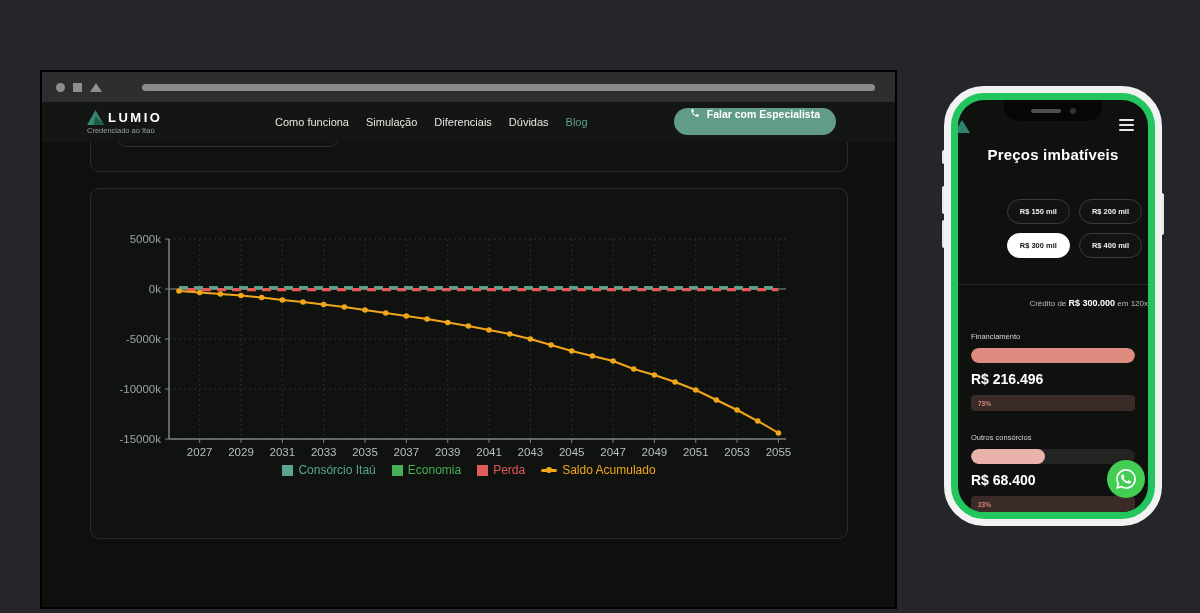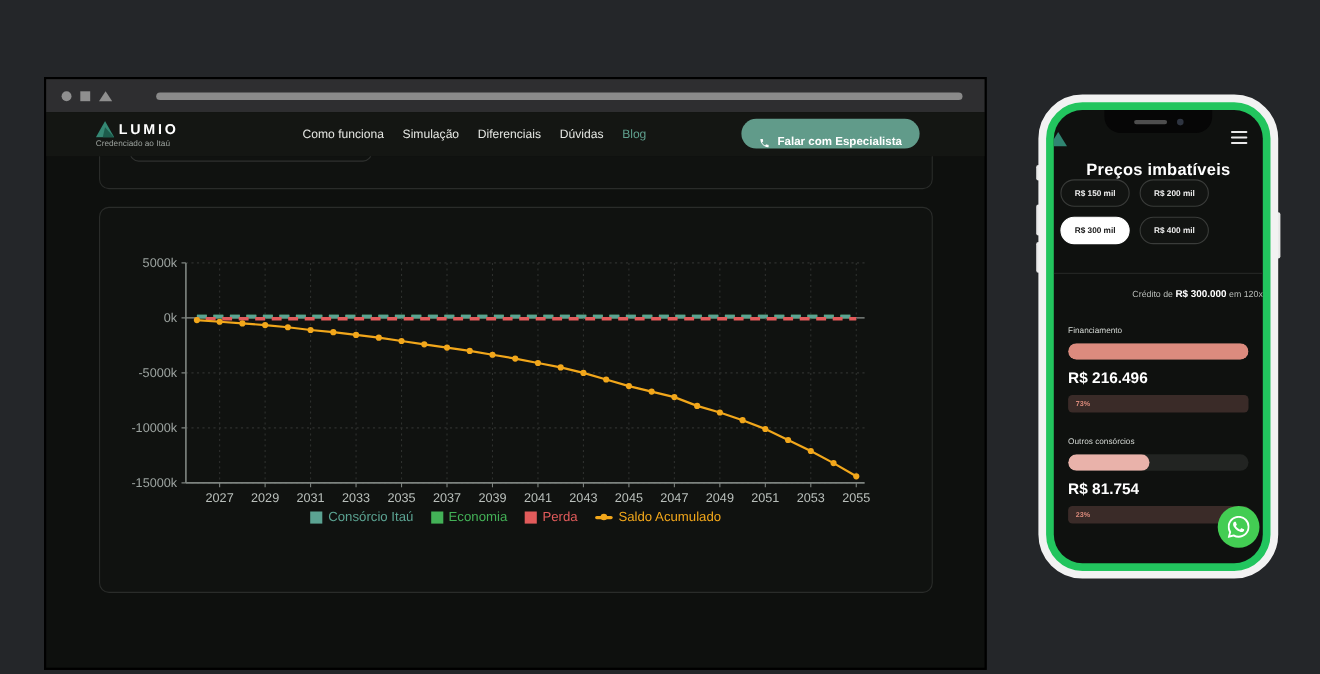--- a/index.html
+++ b/index.html
@@ -18,21 +18,21 @@
   
   .navbar{height:40px;background:#141613;position:relative;display:flex;align-items:center;padding:0 0 0 45px;}
   .logo{display:flex;flex-direction:column;}
   .logo-top{display:flex;align-items:center;gap:4px;}
   .logo-name{color:#fff;font-size:13px;font-weight:bold;letter-spacing:2.5px;}
   .logo-sub{color:#9aa09c;font-size:7.5px;margin-top:1px;}
   .nav-links{position:absolute;left:233px;top:0;height:40px;display:flex;align-items:center;gap:17px;}
   .nav-link{color:#e4e6e2;font-size:11px;cursor:pointer;white-space:nowrap;}
   .nav-link.active{color:#5fa08e;}
   .cta{position:absolute;right:59px;top:6px;height:27px;background:#619b8a;border-radius:15px;
-    padding:0 16px;display:flex;align-items:flex-end;gap:7px;color:#fff;font-size:10.5px;font-weight:bold;cursor:pointer;}
+    padding:0 16px;display:flex;align-items:flex-start;gap:7px;color:#fff;font-size:10.5px;font-weight:bold;cursor:pointer;}
   
   .content{position:relative;height:397px;overflow:hidden;}
   .card-partial{position:absolute;left:48px;right:47px;top:-12px;height:40px;
     border:1px solid #2a2c2a;border-radius:9px;background:#101210;}
   .partial-inner{position:absolute;left:27px;top:-16px;width:218px;height:30px;border:1px solid #2f312f;border-radius:8px;}
   .chart-card{position:absolute;left:48px;right:47px;top:46px;height:351px;box-sizing:border-box;
     border:1px solid #2a2c2a;border-radius:9px;background:#101210;padding:16px 14px;}
   .chart-title{color:#f2f2f2;font-size:13.5px;font-weight:bold;letter-spacing:.2px;}
   #chart{display:block;margin-top:4px;}
   .legend{display:flex;justify-content:center;align-items:flex-end;gap:16px;margin-top:2px;}
@@ -44,21 +44,21 @@
   .screen{width:100%;height:100%;background:#0f110f;border-radius:26px;position:relative;overflow:hidden;}
   .notch{position:absolute;top:0;left:50%;transform:translateX(-50%);width:98px;height:21px;background:#060606;
     border-radius:0 0 15px 15px;display:flex;align-items:center;justify-content:center;gap:9px;z-index:3;}
   .speaker{width:30px;height:4px;border-radius:2px;background:#4e4e4e;}
   .camera{width:6px;height:6px;border-radius:50%;background:#2e3440;}
   .hamburger{position:absolute;top:19px;right:14px;display:flex;flex-direction:column;gap:3px;cursor:pointer;z-index:2;}
   .hamburger i{display:block;width:15px;height:2px;background:#e9e9e9;border-radius:1px;}
   .logo-frag{position:absolute;left:-4px;top:20px;width:0;height:0;z-index:2;
     border-left:8px solid transparent;border-right:8px solid transparent;border-bottom:13px solid #2f8571;}
   .screen-title{margin-top:46px;text-align:center;color:#fff;font-size:15px;font-weight:bold;letter-spacing:.2px;}
-  .pills{display:flex;flex-wrap:wrap;justify-content:flex-start;gap:9px;padding:0 6px;}
+  .pills{margin-top:36px;display:flex;flex-wrap:wrap;justify-content:flex-end;gap:9px;padding:0 6px;}
   .pill{background:#121412;border:1px solid #3a3c3a;border-radius:13px;padding:7px 12px;
     color:#efefef;font-size:7.5px;font-weight:bold;cursor:pointer;white-space:nowrap;}
   .pill.selected{background:#ffffff;border-color:#ffffff;color:#141414;}
   .divider{margin:26px 0 0;height:1px;background:#262826;}
   .credit{margin-top:13px;text-align:right;color:#b9bdb9;font-size:8px;}
   .credit b{color:#fff;font-size:9px;}
   .section{padding:0 13px;}
   .sec-label{color:#d2d6d2;font-size:7.5px;}
   .lbl-fin{margin-top:24px;} .lbl-other{margin-top:22px;}
   .bar-track{margin-top:7px;height:15px;border-radius:8px;background:#222422;overflow:hidden;}
@@ -276,21 +276,21 @@
         <div class="pbar">
           <span>73%</span>
         </div>
       </div>
 
       <div class="section">
         <div class="sec-label lbl-other">Outros consórcios</div>
         <div class="bar-track">
           <div class="bar-fill" id="other-fill" style="width: 45%; background: rgb(233, 178, 170);"></div>
         </div>
-        <div class="val">R$ 81.754</div>
+        <div class="val">R$ 68.400</div>
         <div class="pbar">
           <span>23%</span>
         </div>
       </div>
 
       <div class="whatsapp" id="wa-fab" style="background: rgb(67, 205, 83);">
         <svg width="20" height="20" viewBox="0 0 24 24">
           <path fill="#ffffff" d="M17.472 14.382c-.297-.149-1.758-.867-2.03-.967-.273-.099-.471-.148-.67.15-.197.297-.767.966-.94 1.164-.173.199-.347.223-.644.075-.297-.15-1.255-.463-2.39-1.475-.883-.788-1.48-1.761-1.653-2.059-.173-.297-.018-.458.13-.606.134-.133.297-.347.446-.52.149-.174.198-.298.297-.497.1-.198.05-.371-.025-.52-.074-.149-.668-1.612-.916-2.207-.242-.579-.487-.5-.669-.51-.173-.008-.371-.01-.57-.01-.198 0-.52.074-.792.372-.272.297-1.04 1.016-1.04 2.479 0 1.462 1.065 2.875 1.213 3.074.149.198 2.096 3.2 5.077 4.487.709.306 1.262.489 1.694.625.712.227 1.36.195 1.871.118.571-.085 1.758-.719 2.006-1.413.248-.694.248-1.289.173-1.413-.074-.124-.272-.198-.57-.347m-5.421 7.403h-.004a9.87 9.87 0 01-5.031-1.378l-.361-.214-3.741.982.998-3.648-.235-.374a9.86 9.86 0 01-1.51-5.26c.001-5.45 4.436-9.884 9.888-9.884 2.64 0 5.122 1.03 6.988 2.898a9.825 9.825 0 012.893 6.994c-.003 5.45-4.437 9.884-9.885 9.884m8.413-18.297A11.815 11.815 0 0012.05 0C5.495 0 .16 5.335.157 11.892c0 2.096.547 4.142 1.588 5.945L.057 24l6.305-1.654a11.882 11.882 0 005.683 1.448h.005c6.554 0 11.89-5.335 11.893-11.893a11.821 11.821 0 00-3.48-8.413"></path>
         </svg>
       </div>

